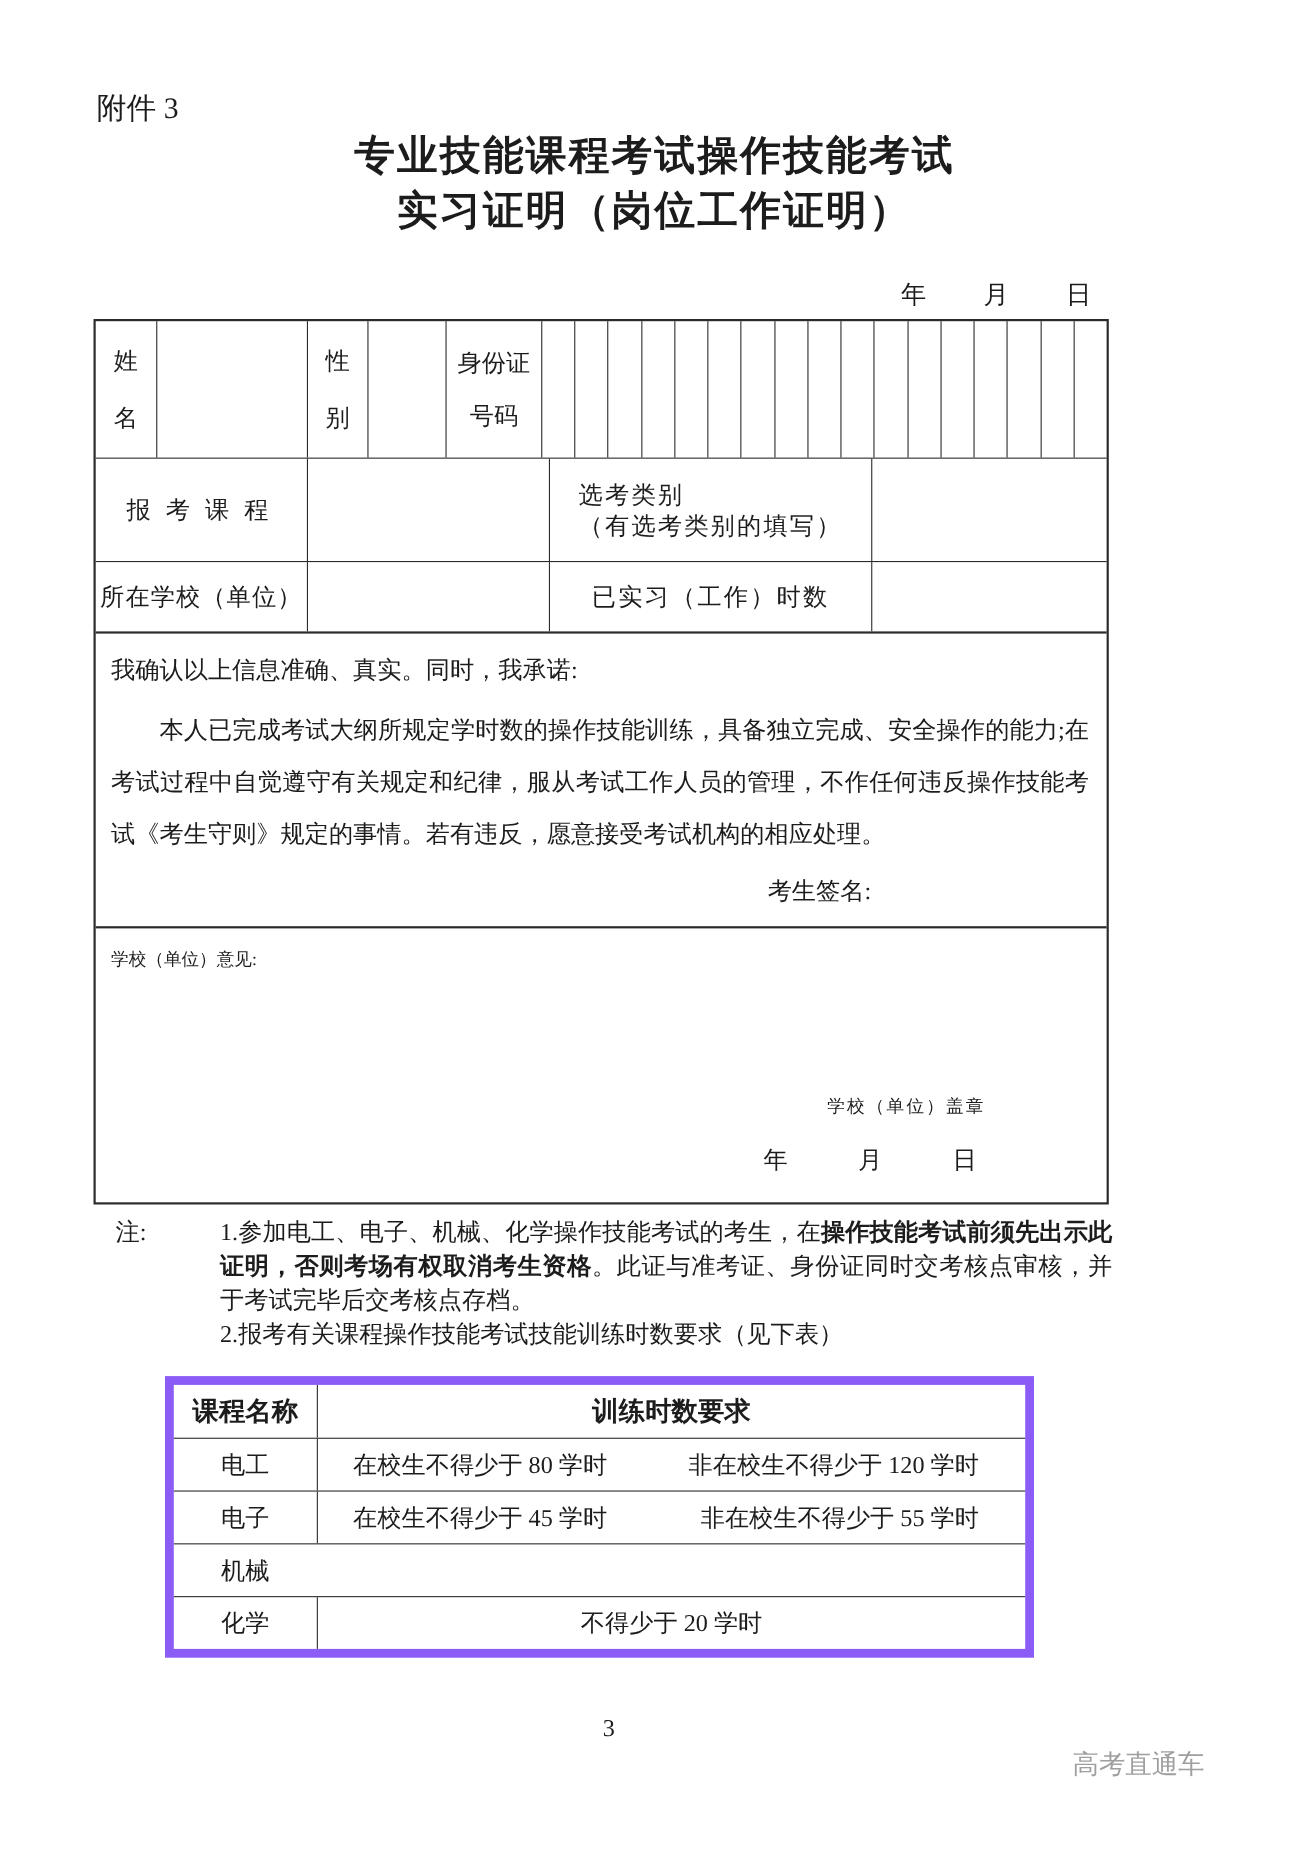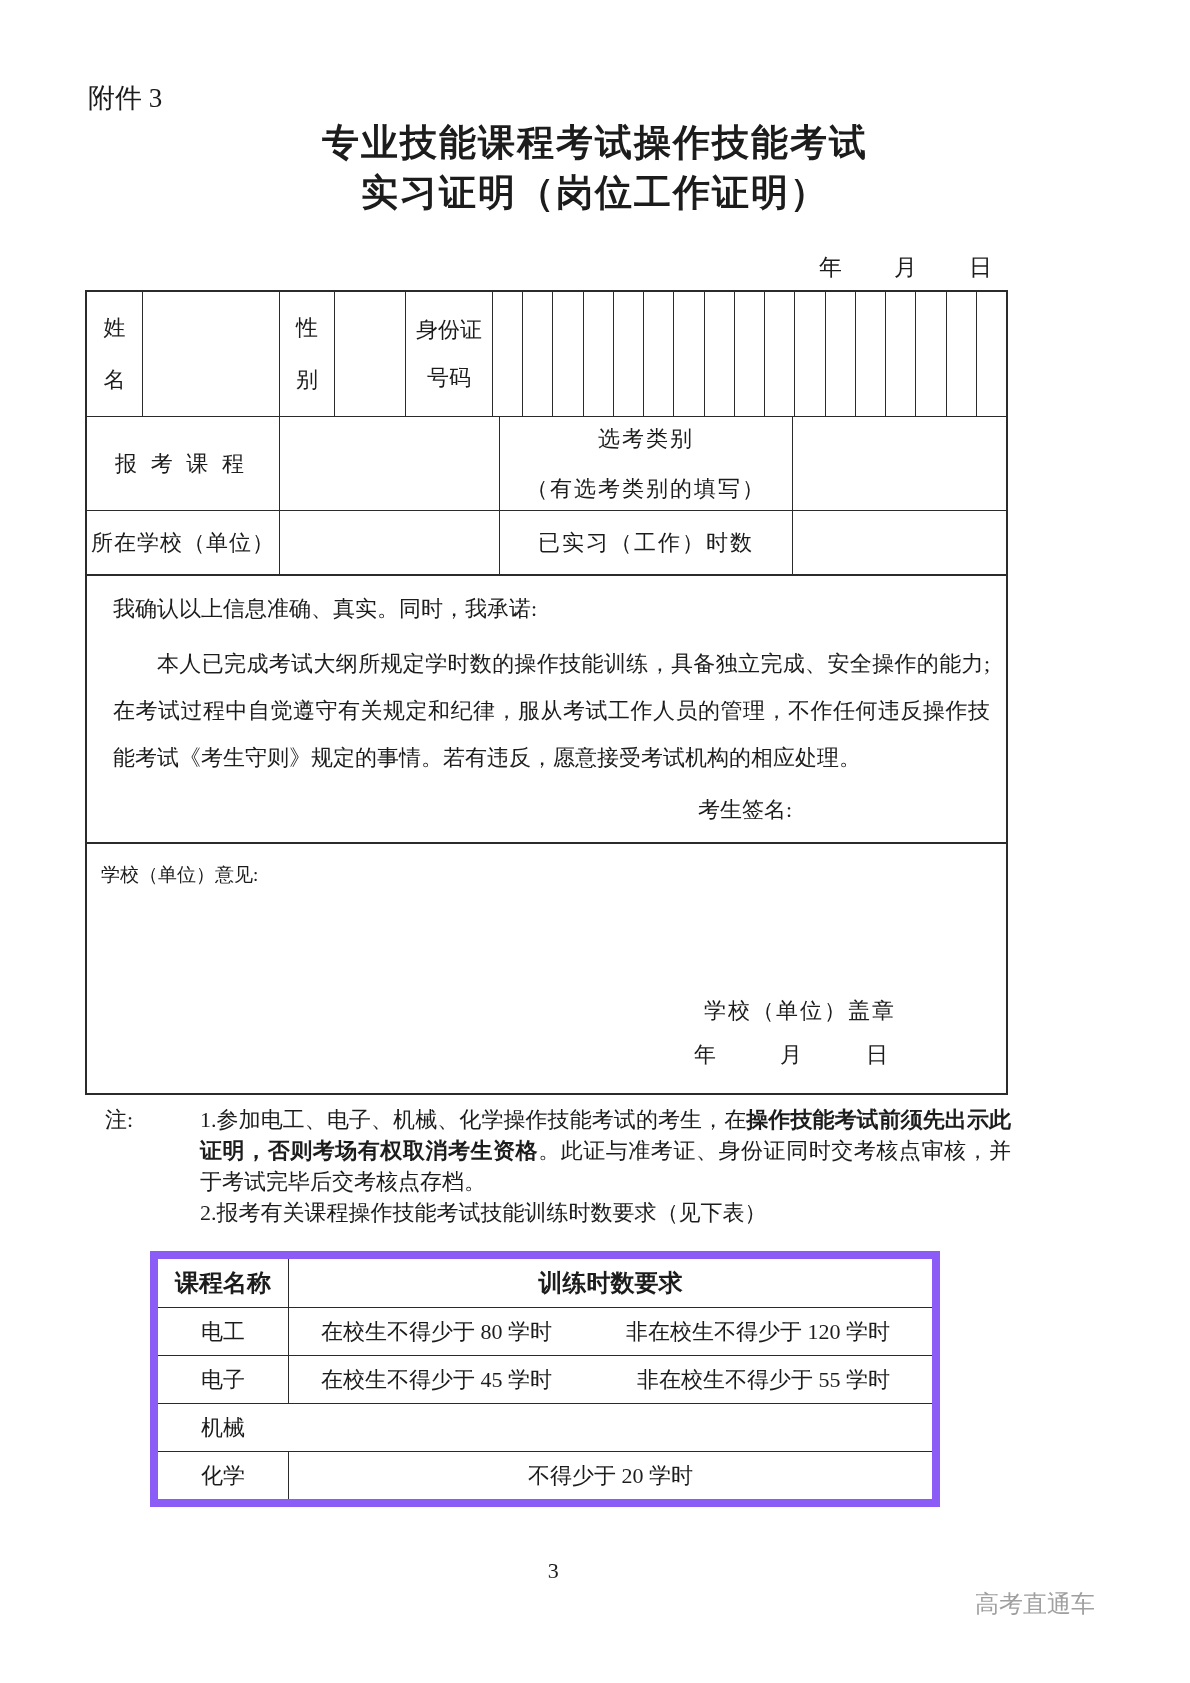--- a/index.html
+++ b/index.html
@@ -47,36 +47,36 @@
   .c-name  { width: 55px; }
   .c-nameb { width: 137px; }
   .c-sex   { width: 55px; }
   .c-sexb  { width: 71px; }
   .c-idlab { width: 87px; line-height: 48px; }
   .id-grid { flex: 1; display: flex; }
   .id-cell { flex: 1; border-left: 1.5px solid #2b2b2b; }
 
   .c-lab2  { width: 192px; letter-spacing: 2px; }
   .c-blank2{ width: 220px; }
-  .c-mid2  { width: 293px; letter-spacing: 2px; white-space: pre-line; text-align: center; line-height: 50px; }
+  .c-mid2  { width: 293px; letter-spacing: 2px; white-space: pre-line; text-align: left; line-height: 28px; }
   .c-last2 { flex: 1; }
   .course-label { letter-spacing: 0.62em; text-indent: 0.3em; }
 
-  .commit-box { display: block; padding: 18px 16px 0 26px; }
+  .commit-box { display: block; padding: 18px 16px 0 14px; }
   .commit-intro { font-size: 22px; }
   .commit-para {
     margin-top: 16px; font-size: 22px; line-height: 47px;
     text-indent: 2em; text-align: justify;
   }
   .sign-line { margin-top: 14px; text-align: right; padding-right: 198px; font-size: 22px; }
 
   .opinion-box { display: block; position: relative; padding: 18px 0 0 14px; }
-  .opinion-label { font-size: 19px; }
+  .opinion-label { font-size: 16px; }
   .opinion-text { position: absolute; left: 110px; top: 105px; font-size: 22px; }
-  .stamp-line { position: absolute; right: 110px; top: 152px; font-size: 22px; letter-spacing: 2px; }
+  .stamp-line { position: absolute; right: 110px; top: 152px; font-size: 16px; letter-spacing: 2px; }
   .opinion-date { position: absolute; right: 118px; top: 196px; display: flex; gap: 64px; font-size: 22px; }
 
   
   .notes {
     position: absolute; left: 105px; top: 1104px; width: 906px;
     display: flex; font-size: 22px; line-height: 31px;
   }
   .notes-prefix { width: 47px; flex: none; }
   .notes-body { flex: 1; text-align: justify; margin-left: 48px; }
   .note-item-2 { margin-top: 0px; }

